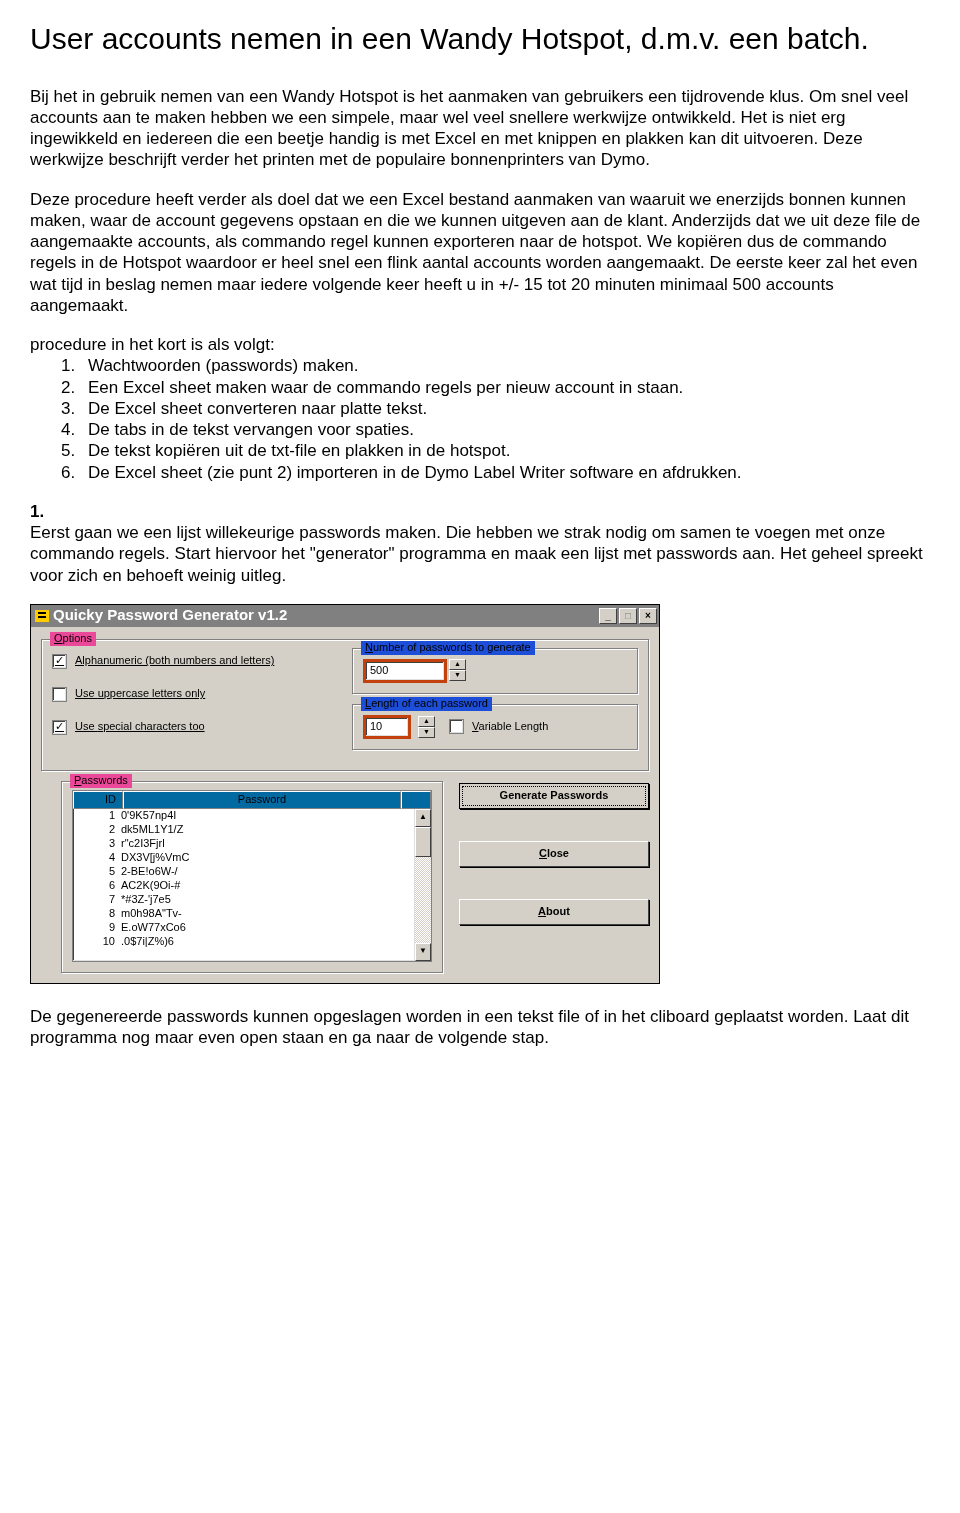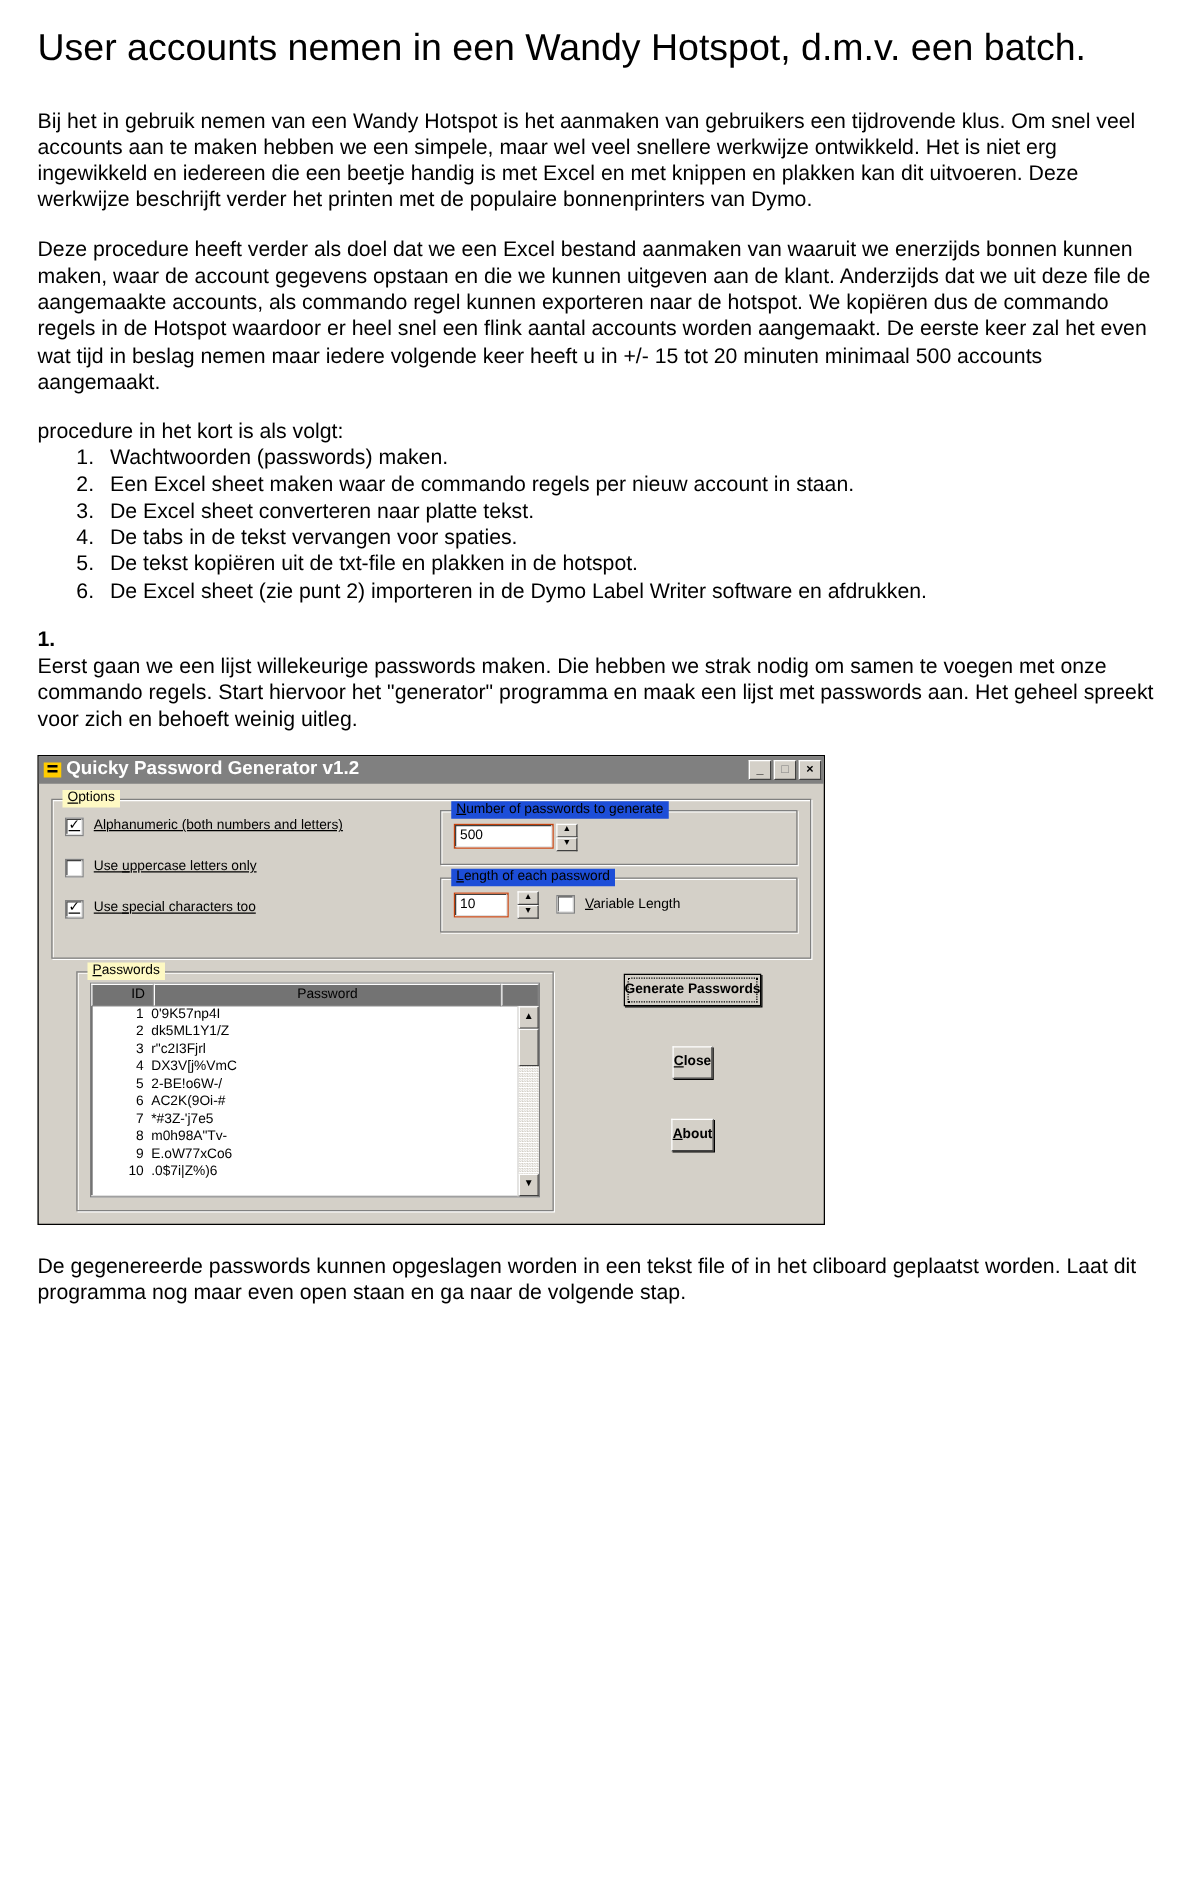--- a/index.html
+++ b/index.html
@@ -70,21 +70,21 @@
   .fieldset {
     border: 1px solid #808080;
     box-shadow: inset 1px 1px 0 #fff, 1px 1px 0 #fff;
     margin: 6px 0 10px 0;
     padding: 8px 10px 10px 10px;
     position: relative;
   }
   .fieldset .legend {
     position: absolute;
     top: -8px; left: 8px;
-    background: #fef9c3;
+    background: #ec4899;
     padding: 0 4px;
     font-size: 11px;
   }
   .u { text-decoration: underline; }
 
   .options-row { display:flex; }
   .options-col-left { width: 300px; text-decoration: underline; }
   .options-col-right { flex:1; }
 
   .chk { display:flex; align-items:center; margin: 6px 0 18px 0; }
@@ -103,21 +103,21 @@
     border: 1px solid #808080;
     box-shadow: inset 1px 1px 0 #fff, 1px 1px 0 #fff;
     padding: 10px 10px 10px 10px;
     position: relative;
     margin-bottom: 10px;
   }
   .subfieldset .legend { top:-8px; left:8px; position:absolute; background:#1d4ed8; padding:0 4px; }
 
   .numbox {
     background:#fff;
-    border:1px solid #c2410c;
+    border:3px solid #c2410c;
     box-shadow: inset -1px -1px 0 #dfdfdf, inset 1px 1px 0 #404040;
     width: 70px; height:18px;
     padding: 0 4px;
     display:inline-flex; align-items:center;
     font-size:11px;
   }
   .spinner {
     display:inline-flex; flex-direction:column; vertical-align:top; margin-left:-1px;
   }
   .spinner .sp {
@@ -125,42 +125,42 @@
     background:#d4d0c8;
     border:1px solid #fff;
     border-right-color:#404040; border-bottom-color:#404040;
     font-size:7px; text-align:center; line-height:7px;
   }
 
   .length-row { display:flex; align-items:center; gap:8px; }
 
   .pw-section { display:flex; gap:16px; }
   .pw-left { flex:1;padding-left:20px; }
-  .pw-right { width:190px; display:flex; flex-direction:column; gap:32px; padding-top:2px;align-items:center; }
+  .pw-right { width:190px; display:flex; flex-direction:column; gap:32px; padding-top:2px; }
 
   .btn {
     background:#d4d0c8;
     border:1px solid #fff;
     border-right-color:#404040; border-bottom-color:#404040;
     box-shadow: 1px 1px 0 #000;
     height:24px;
     display:flex; align-items:center; justify-content:center;
     font-size:11px;
     font-family: Tahoma, Arial, sans-serif;
   }
   .btn.focus { outline:1px dotted #000; outline-offset:-4px; border:1px solid #000; }
 
   .listview {
     background:#fff;
     border:1px solid #808080;
     box-shadow: inset -1px -1px 0 #dfdfdf, inset 1px 1px 0 #404040;
     height: 170px;
     display:flex; flex-direction:column;
   }
-  .lv-head { display:flex; background:#737373; }
+  .lv-head { display:flex; background:#0369a1; }
   .lv-head .hc {
     border:1px solid #fff;
     border-right-color:#808080; border-bottom-color:#808080;
     height:16px; font-size:11px; padding:0 6px;
     display:flex; align-items:center;
   }
   .hc-id { width:36px; justify-content:flex-end; }
   .hc-pw { flex:1; justify-content:center; }
   .hc-sc { width:16px; justify-content:center; }
   .lv-body { flex:1; overflow:hidden; font-size:11px; }

